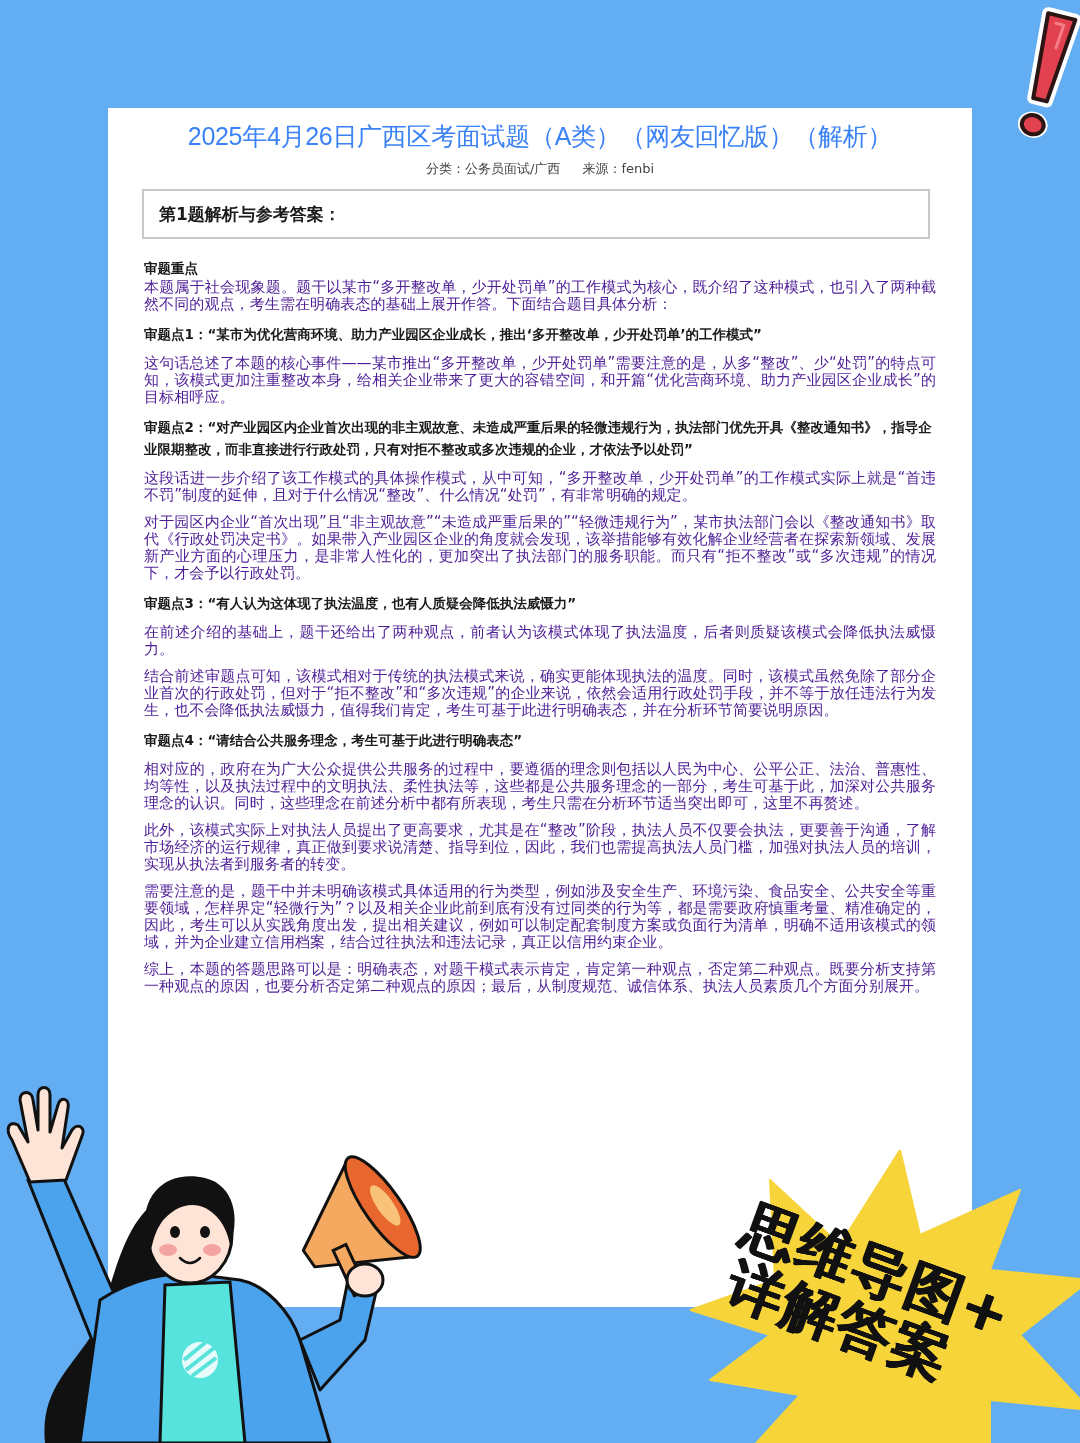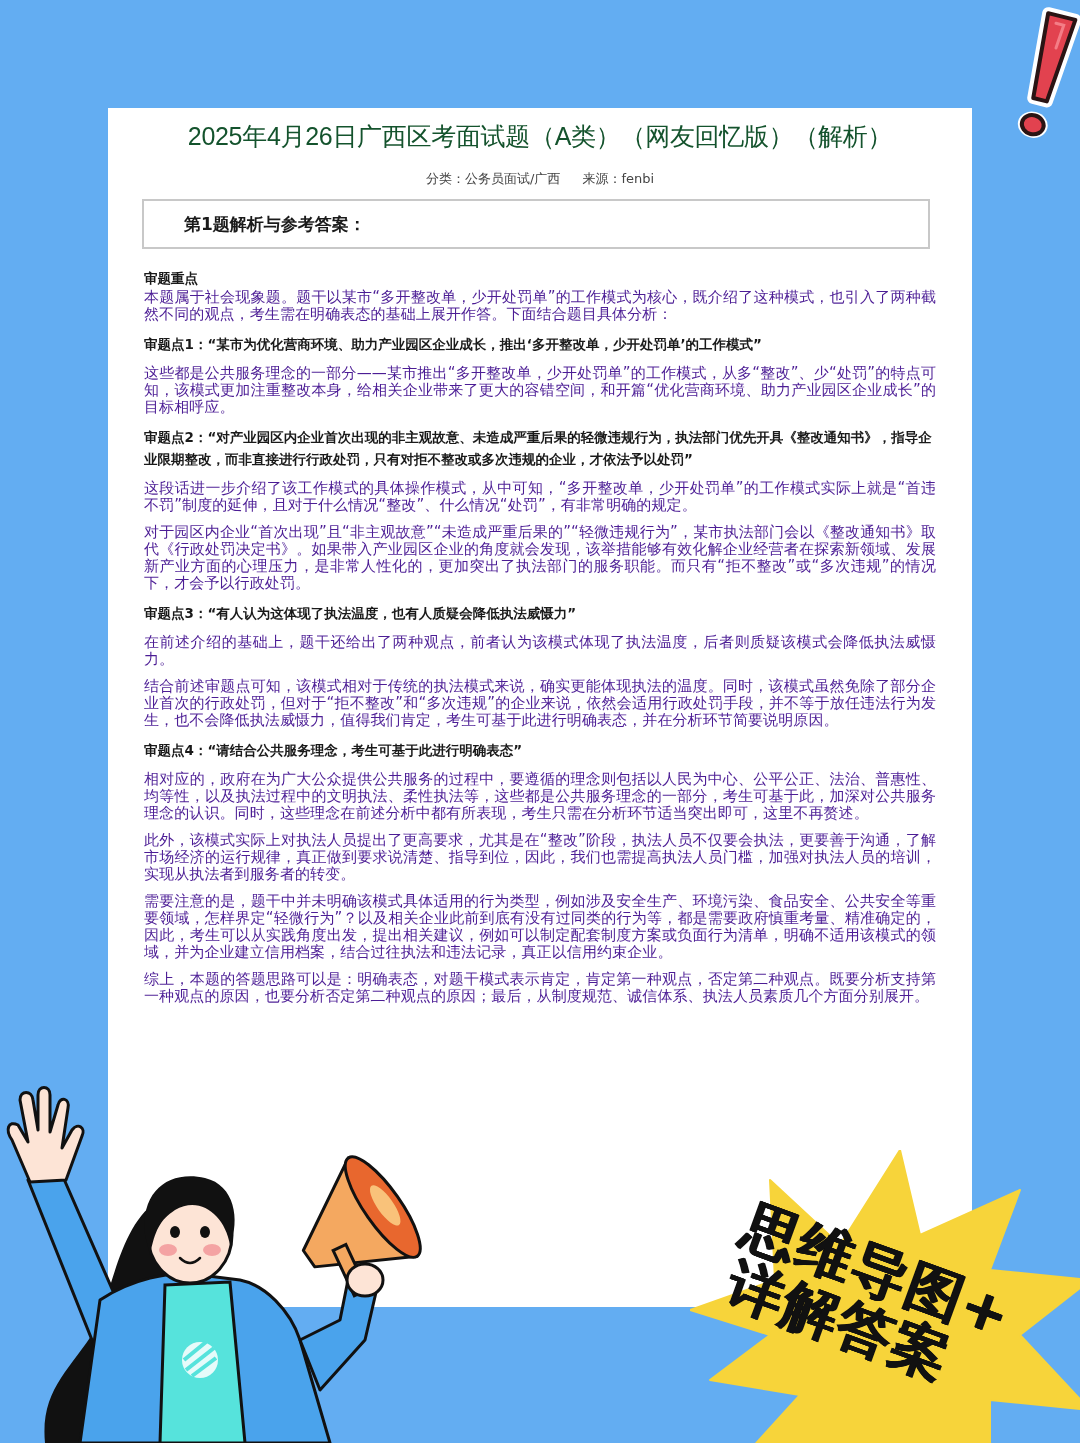--- a/index.html
+++ b/index.html
@@ -15,39 +15,39 @@
       width: 864px; height: 1199px;
       background: #ffffff;
       padding: 0 36px;
       overflow: hidden;
     }
     .doc-title {
       margin-top: 12px;
       text-align: center;
       font-size: 25px;
       line-height: 32px;
-      color: #14532d;
+      color: #3b82f6;
       font-family: "Liberation Sans", "DejaVu Sans", sans-serif;
       letter-spacing: -0.3px;
     }
     .doc-meta {
       text-align: center;
       font-size: 13px;
       color: #444;
-      margin-top: 19px;
+      margin-top: 9px;
       line-height: 16px;
     }
     .doc-meta span + span { margin-left: 18px; }
     .section-box {
       margin-top: 12px;
       margin-left: -2px;
       width: 788px;
       height: 50px;
       border: 2px solid #c8c8c8;
-      padding: 0 40px;
+      padding: 0 15px;
       display: flex;
       align-items: center;
       font-size: 17px;
       font-weight: bold;
       color: #1a1a1a;
     }
     .content { margin-top: 18px; }
     .h {
       font-size: 13.5px;
       font-weight: bold;
@@ -93,21 +93,21 @@
   </div>
   <div class="section-box">
     <span>第1题解析与参考答案：</span>
   </div>
 
   <div class="content">
     <div class="h">审题重点</div>
     <div class="p">本题属于社会现象题。题干以某市“多开整改单，少开处罚单”的工作模式为核心，既介绍了这种模式，也引入了两种截然不同的观点，考生需在明确表态的基础上展开作答。下面结合题目具体分析：</div>
 
     <div class="h gap">审题点1：“某市为优化营商环境、助力产业园区企业成长，推出‘多开整改单，少开处罚单’的工作模式”</div>
-    <div class="p gap">这些都是公共服务理念的一部分——某市推出“多开整改单，少开处罚单”的工作模式，从多“整改”、少“处罚”的特点可知，该模式更加注重整改本身，给相关企业带来了更大的容错空间，和开篇“优化营商环境、助力产业园区企业成长”的目标相呼应。</div>
+    <div class="p gap">这句话总述了本题的核心事件——某市推出“多开整改单，少开处罚单”需要注意的是，从多“整改”、少“处罚”的特点可知，该模式更加注重整改本身，给相关企业带来了更大的容错空间，和开篇“优化营商环境、助力产业园区企业成长”的目标相呼应。</div>
 
     <div class="h gap">审题点2：“对产业园区内企业首次出现的非主观故意、未造成严重后果的轻微违规行为，执法部门优先开具《整改通知书》，指导企业限期整改，而非直接进行行政处罚，只有对拒不整改或多次违规的企业，才依法予以处罚”</div>
     <div class="p gap">这段话进一步介绍了该工作模式的具体操作模式，从中可知，“多开整改单，少开处罚单”的工作模式实际上就是“首违不罚”制度的延伸，且对于什么情况“整改”、什么情况“处罚”，有非常明确的规定。</div>
     <div class="p gap">对于园区内企业“首次出现”且“非主观故意”“未造成严重后果的”“轻微违规行为”，某市执法部门会以《整改通知书》取代《行政处罚决定书》。如果带入产业园区企业的角度就会发现，该举措能够有效化解企业经营者在探索新领域、发展新产业方面的心理压力，是非常人性化的，更加突出了执法部门的服务职能。而只有“拒不整改”或“多次违规”的情况下，才会予以行政处罚。</div>
 
     <div class="h gap">审题点3：“有人认为这体现了执法温度，也有人质疑会降低执法威慑力”</div>
     <div class="p gap">在前述介绍的基础上，题干还给出了两种观点，前者认为该模式体现了执法温度，后者则质疑该模式会降低执法威慑力。</div>
     <div class="p gap">结合前述审题点可知，该模式相对于传统的执法模式来说，确实更能体现执法的温度。同时，该模式虽然免除了部分企业首次的行政处罚，但对于“拒不整改”和“多次违规”的企业来说，依然会适用行政处罚手段，并不等于放任违法行为发生，也不会降低执法威慑力，值得我们肯定，考生可基于此进行明确表态，并在分析环节简要说明原因。</div>
 
     <div class="h gap">审题点4：“请结合公共服务理念，考生可基于此进行明确表态”</div>

